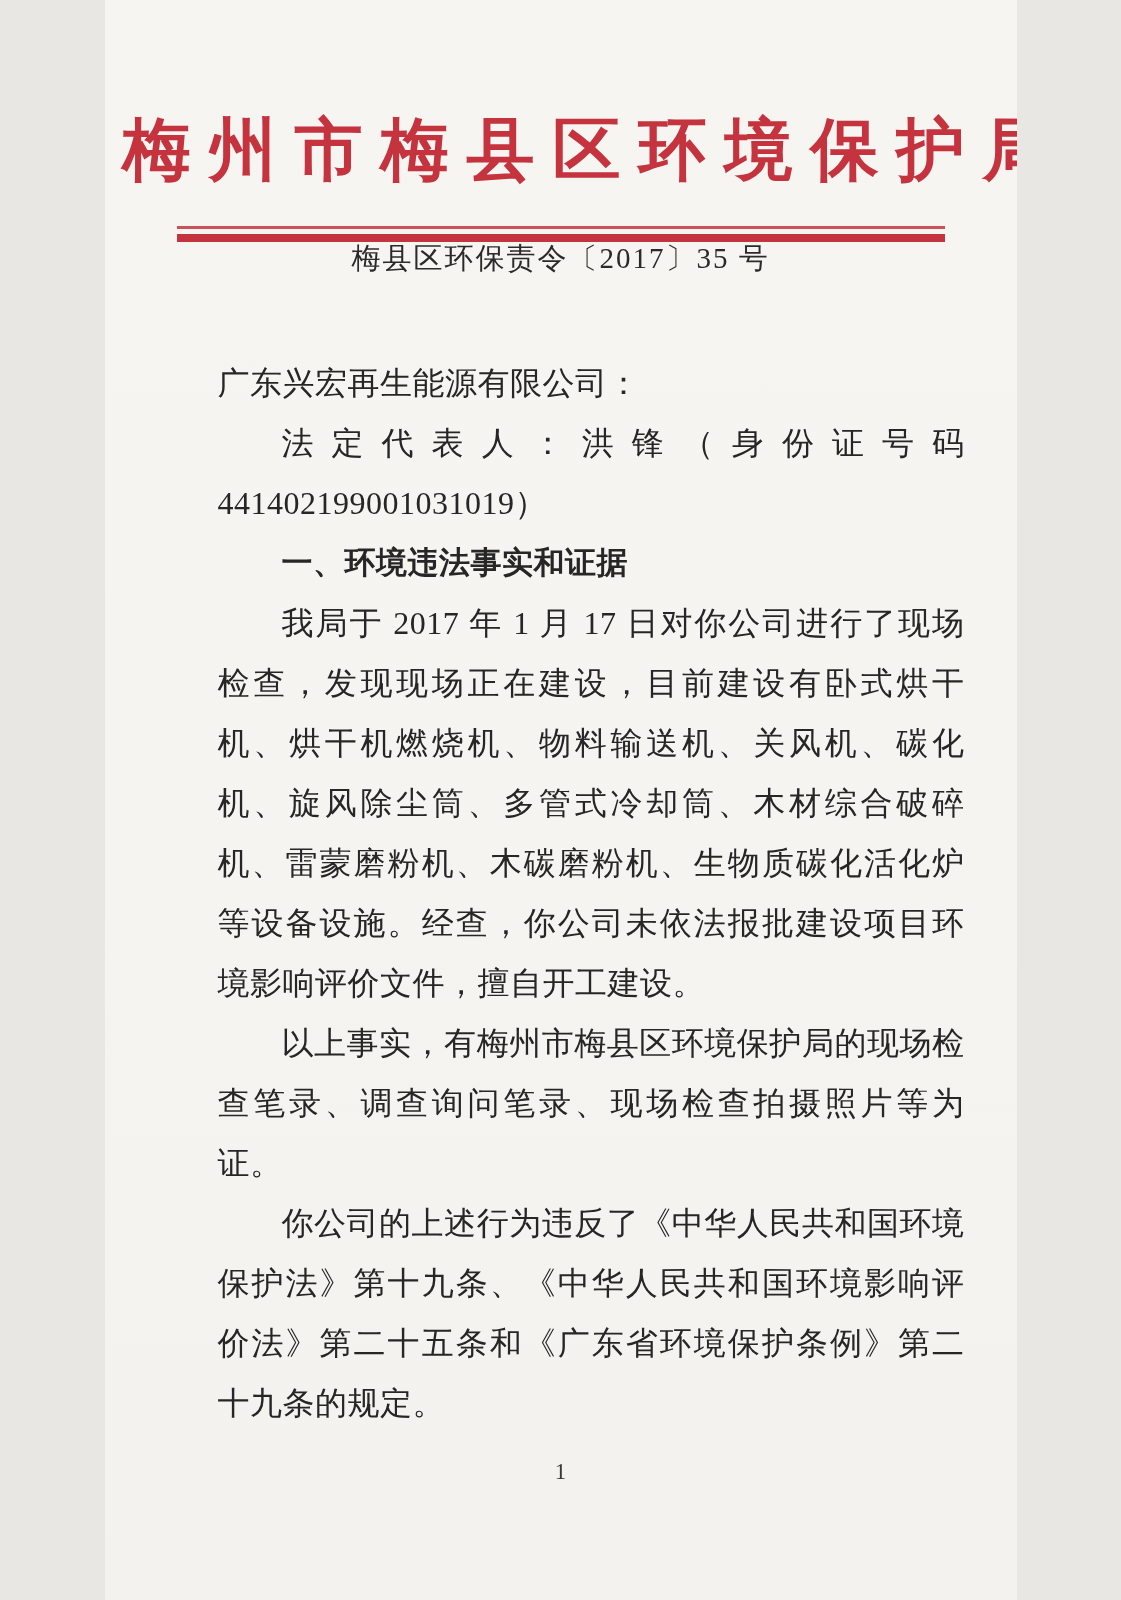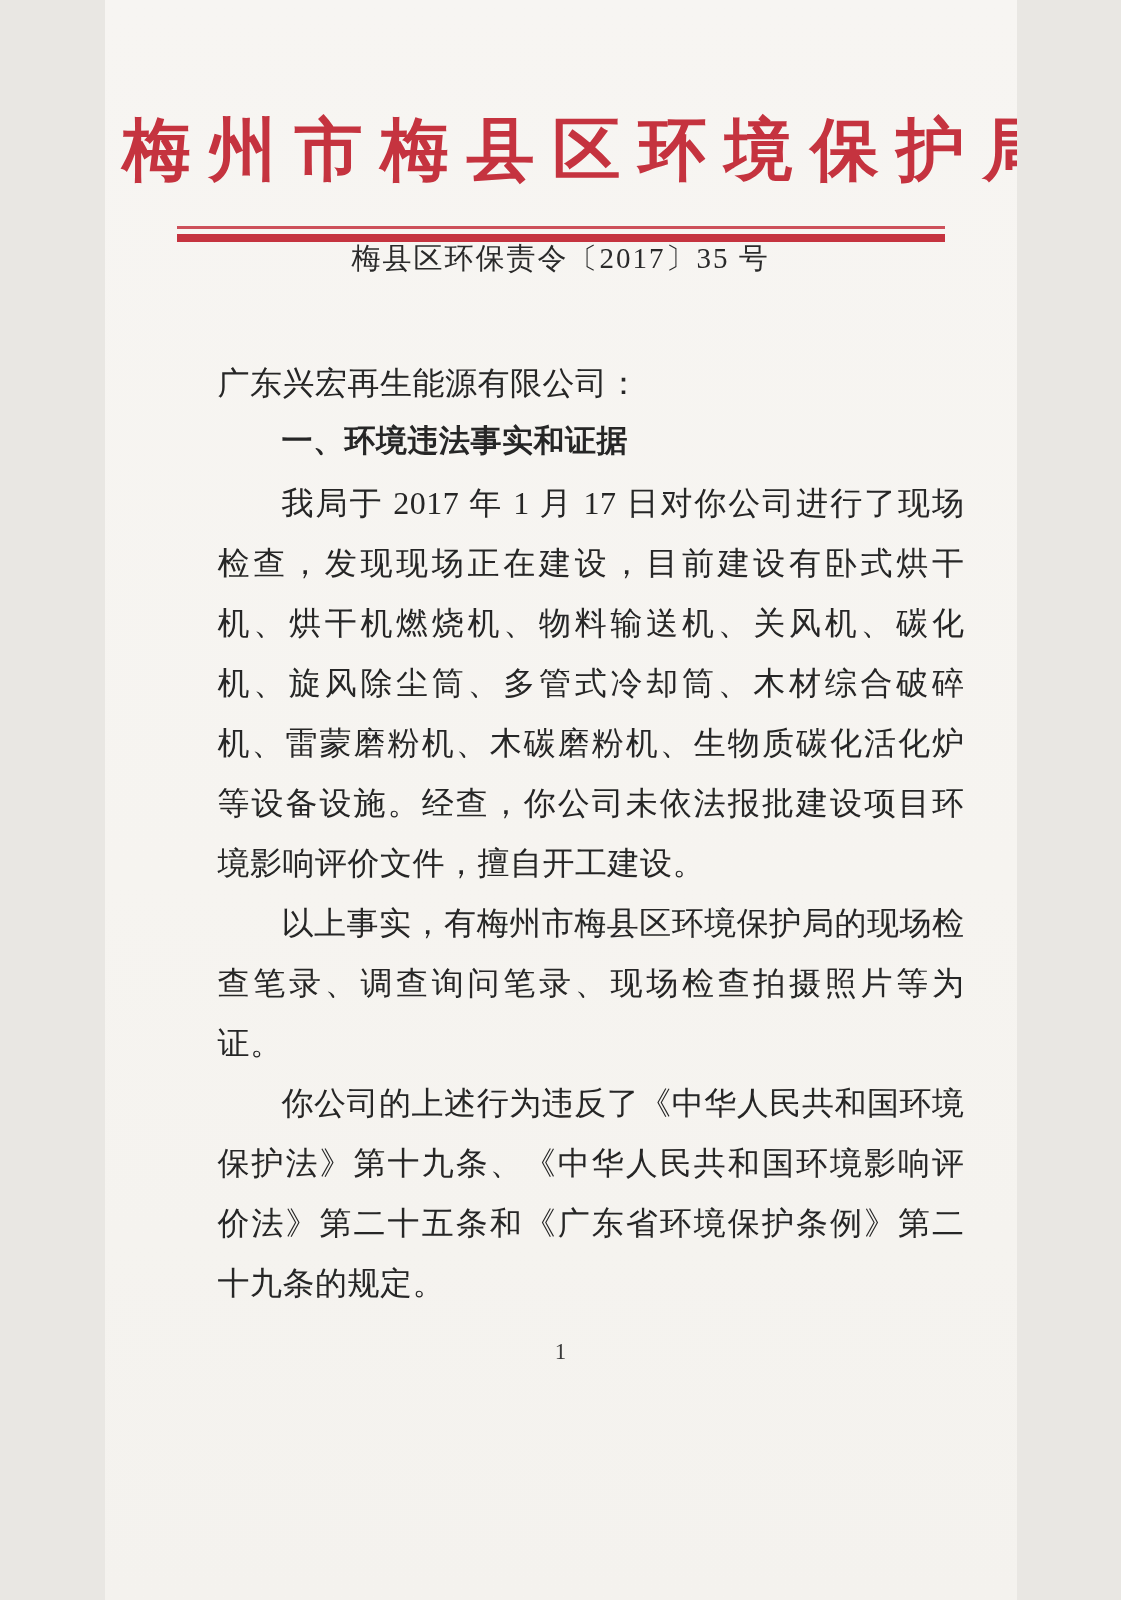--- a/index.html
+++ b/index.html
@@ -67,21 +67,21 @@
   .doc-body p{
     font-size:32px;
     line-height:60px;
     letter-spacing:.5px;
     text-align:justify;
     color:var(--ink);
   }
   .indent{text-indent:64px;}
   .section-heading{
     font-weight:700;
-    font-family:Liberation Mono, monospace;
+    font-family:Liberation Sans, sans-serif;
     font-size:31px !important;
     color:#161616;
   }
   .page-number{
     margin-top:24px;
     text-align:center;
     font-size:23px;
     color:#3a3a3a;
     line-height:30px;
   }
@@ -99,20 +99,21 @@
   </div>
 
 
   <div class="doc-number">梅县区环保责令〔2017〕35 号</div>
 
   <div class="doc-body">
 
     <p>广东兴宏再生能源有限公司：</p>
 
 
+    <p class="indent">法定代表人：洪锋（身份证号码 441402199001031019）</p>
 
 
     <p class="indent section-heading">一、环境违法事实和证据</p>
 
     <p class="indent">我局于 2017 年 1 月 17 日对你公司进行了现场检查，发现现场正在建设，目前建设有卧式烘干机、烘干机燃烧机、物料输送机、关风机、碳化机、旋风除尘筒、多管式冷却筒、木材综合破碎机、雷蒙磨粉机、木碳磨粉机、生物质碳化活化炉等设备设施。经查，你公司未依法报批建设项目环境影响评价文件，擅自开工建设。</p>
 
     <p class="indent">以上事实，有梅州市梅县区环境保护局的现场检查笔录、调查询问笔录、现场检查拍摄照片等为证。</p>
 
     <p class="indent">你公司的上述行为违反了《中华人民共和国环境保护法》第十九条、《中华人民共和国环境影响评价法》第二十五条和《广东省环境保护条例》第二十九条的规定。</p>
 

